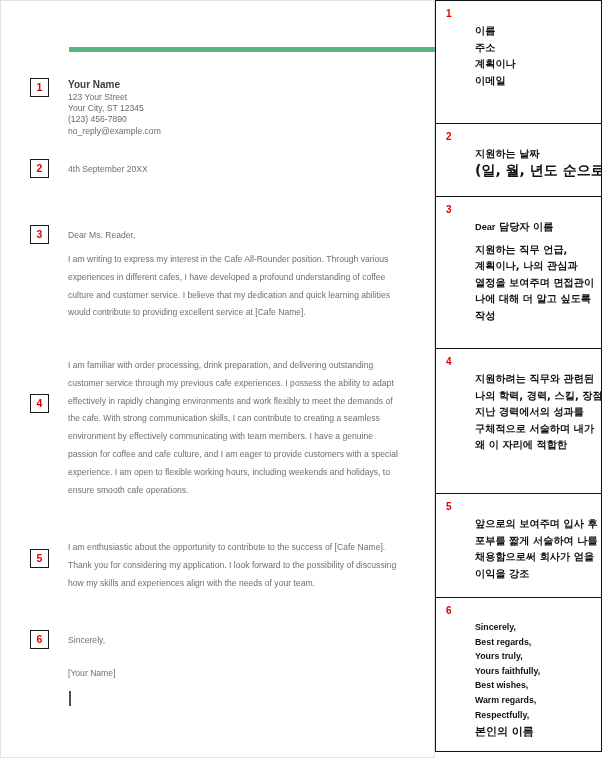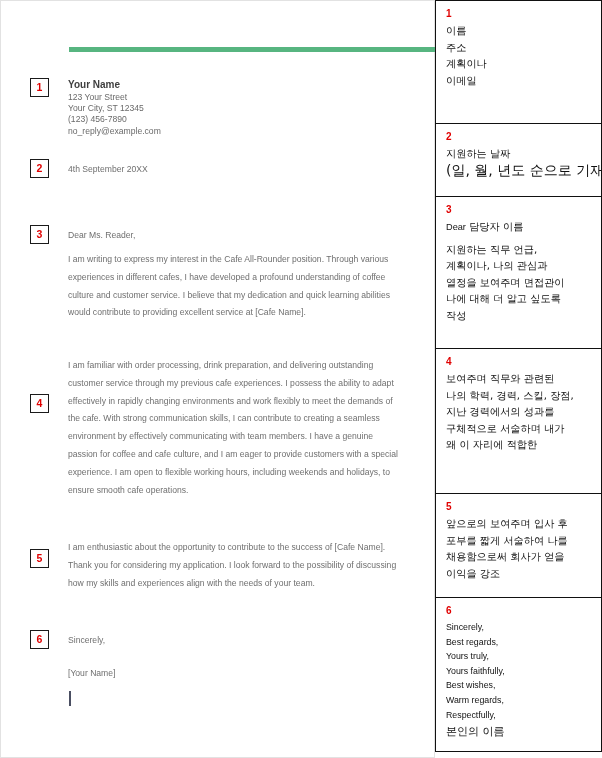--- a/index.html
+++ b/index.html
@@ -129,25 +129,26 @@
     color: #e00000;
     font-weight: bold;
     font-size: 10px;
     line-height: 13px;
     margin-bottom: 3px;
     font-family: "Liberation Sans", sans-serif;
   }
 
   .note-line {
     color: #111111;
-    font-weight: normal;
+    font-weight: bold;
     font-size: 10.2px;
     line-height: 16.5px;
     font-family: "DejaVu Sans", sans-serif;
     white-space: nowrap;
+    margin-left: 29px;
   }
 
   .note-line.compact {
     line-height: 14.4px;
     font-size: 14px;
     text-align: center;
   }
 
   .note-line.small-en {
     font-size: 8.8px;
@@ -229,21 +230,21 @@
       <div class="note-line" style="height:6px;"></div>
       <div class="note-line">지원하는 직무 언급,</div>
       <div class="note-line">계획이나, 나의 관심과</div>
       <div class="note-line">열정을 보여주며 면접관이</div>
       <div class="note-line">나에 대해 더 알고 싶도록</div>
       <div class="note-line">작성</div>
     </div>
 
     <div class="note" style="top:348px; height:146px;">
       <div class="note-num">4</div>
-      <div class="note-line">보여주며 직무와 관련된</div>
+      <div class="note-line">지원하려는 직무와 관련된</div>
       <div class="note-line">나의 학력, 경력, 스킬, 장점,</div>
       <div class="note-line">지난 경력에서의 성과를</div>
       <div class="note-line">구체적으로 서술하며 내가</div>
       <div class="note-line">왜 이 자리에 적합한</div>
     </div>
 
     <div class="note" style="top:493px; height:105px;">
       <div class="note-num">5</div>
       <div class="note-line">앞으로의 보여주며 입사 후</div>
       <div class="note-line">포부를 짧게 서술하여 나를</div>

